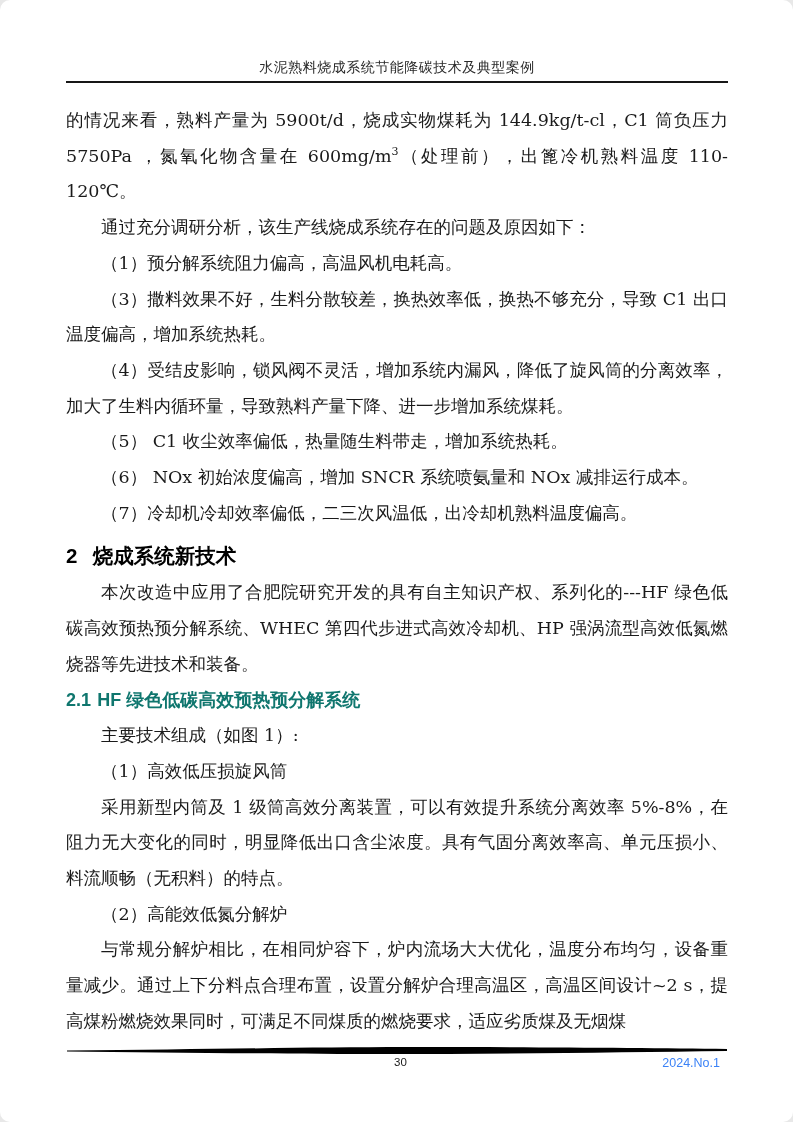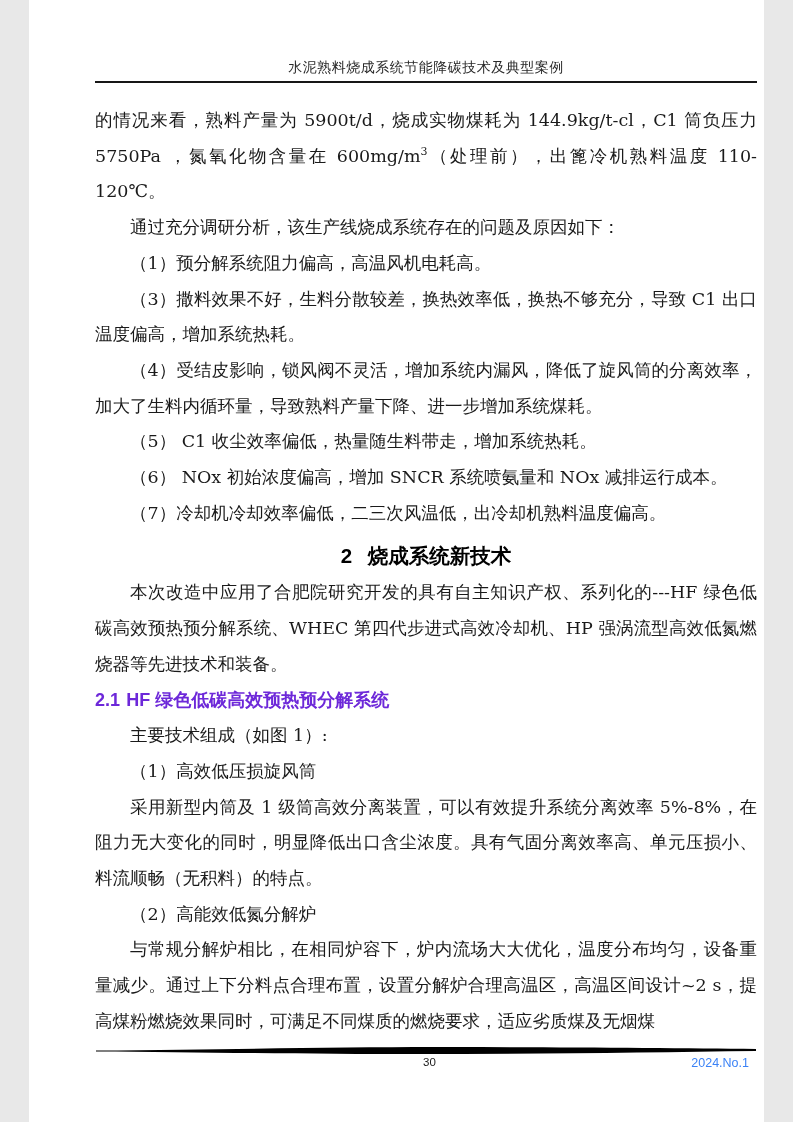--- a/index.html
+++ b/index.html
@@ -1,23 +1,24 @@
 <!DOCTYPE html>
 <html><head>
 <meta charset="utf-8">
 <style>
   html,body { margin:0; padding:0; background:#e8e8e8; }
   .page {
     position:relative;
-    width:735px; height:1122px;
+    width:793px; height:1122px;
     margin:0 auto;
     background:#ffffff;
     color:#1a1a1a;
     font-family:"DejaVu Serif","Liberation Serif",serif;
     overflow:hidden;
+    border-radius:10px;
   }
   .content {
     position:absolute;
     left:66px; top:56px;
     width:662px;
   }
   .journal-title {
     text-align:center;
     font-size:14px;
     letter-spacing:0.5px;
@@ -38,28 +39,28 @@
   .bodytext p.no-indent { text-indent:0; }
   sup.m3 { font-size:11px; line-height:0; }
   h1.sec {
     font-family:"Liberation Sans","DejaVu Sans",sans-serif;
     font-weight:bold;
     font-size:20.5px;
     color:#000;
     line-height:34px;
     margin:8px 0 2px 0;
     text-indent:0;
-    text-align:center;
+    text-align:left;
   }
   h1.sec .sec-num { margin-right:0.75em; }
   h2.subsec {
     font-family:"Liberation Sans","DejaVu Sans",sans-serif;
     font-weight:bold;
     font-size:18px;
-    color:#6d28d9;
+    color:#0f766e;
     line-height:35.7px;
     margin:0;
     text-indent:0;
     text-align:left;
   }
   h2.subsec .sec-num { margin-right:0.35em; }
   .footer {
     position:absolute;
     left:66px; top:1046px;
     width:662px;

